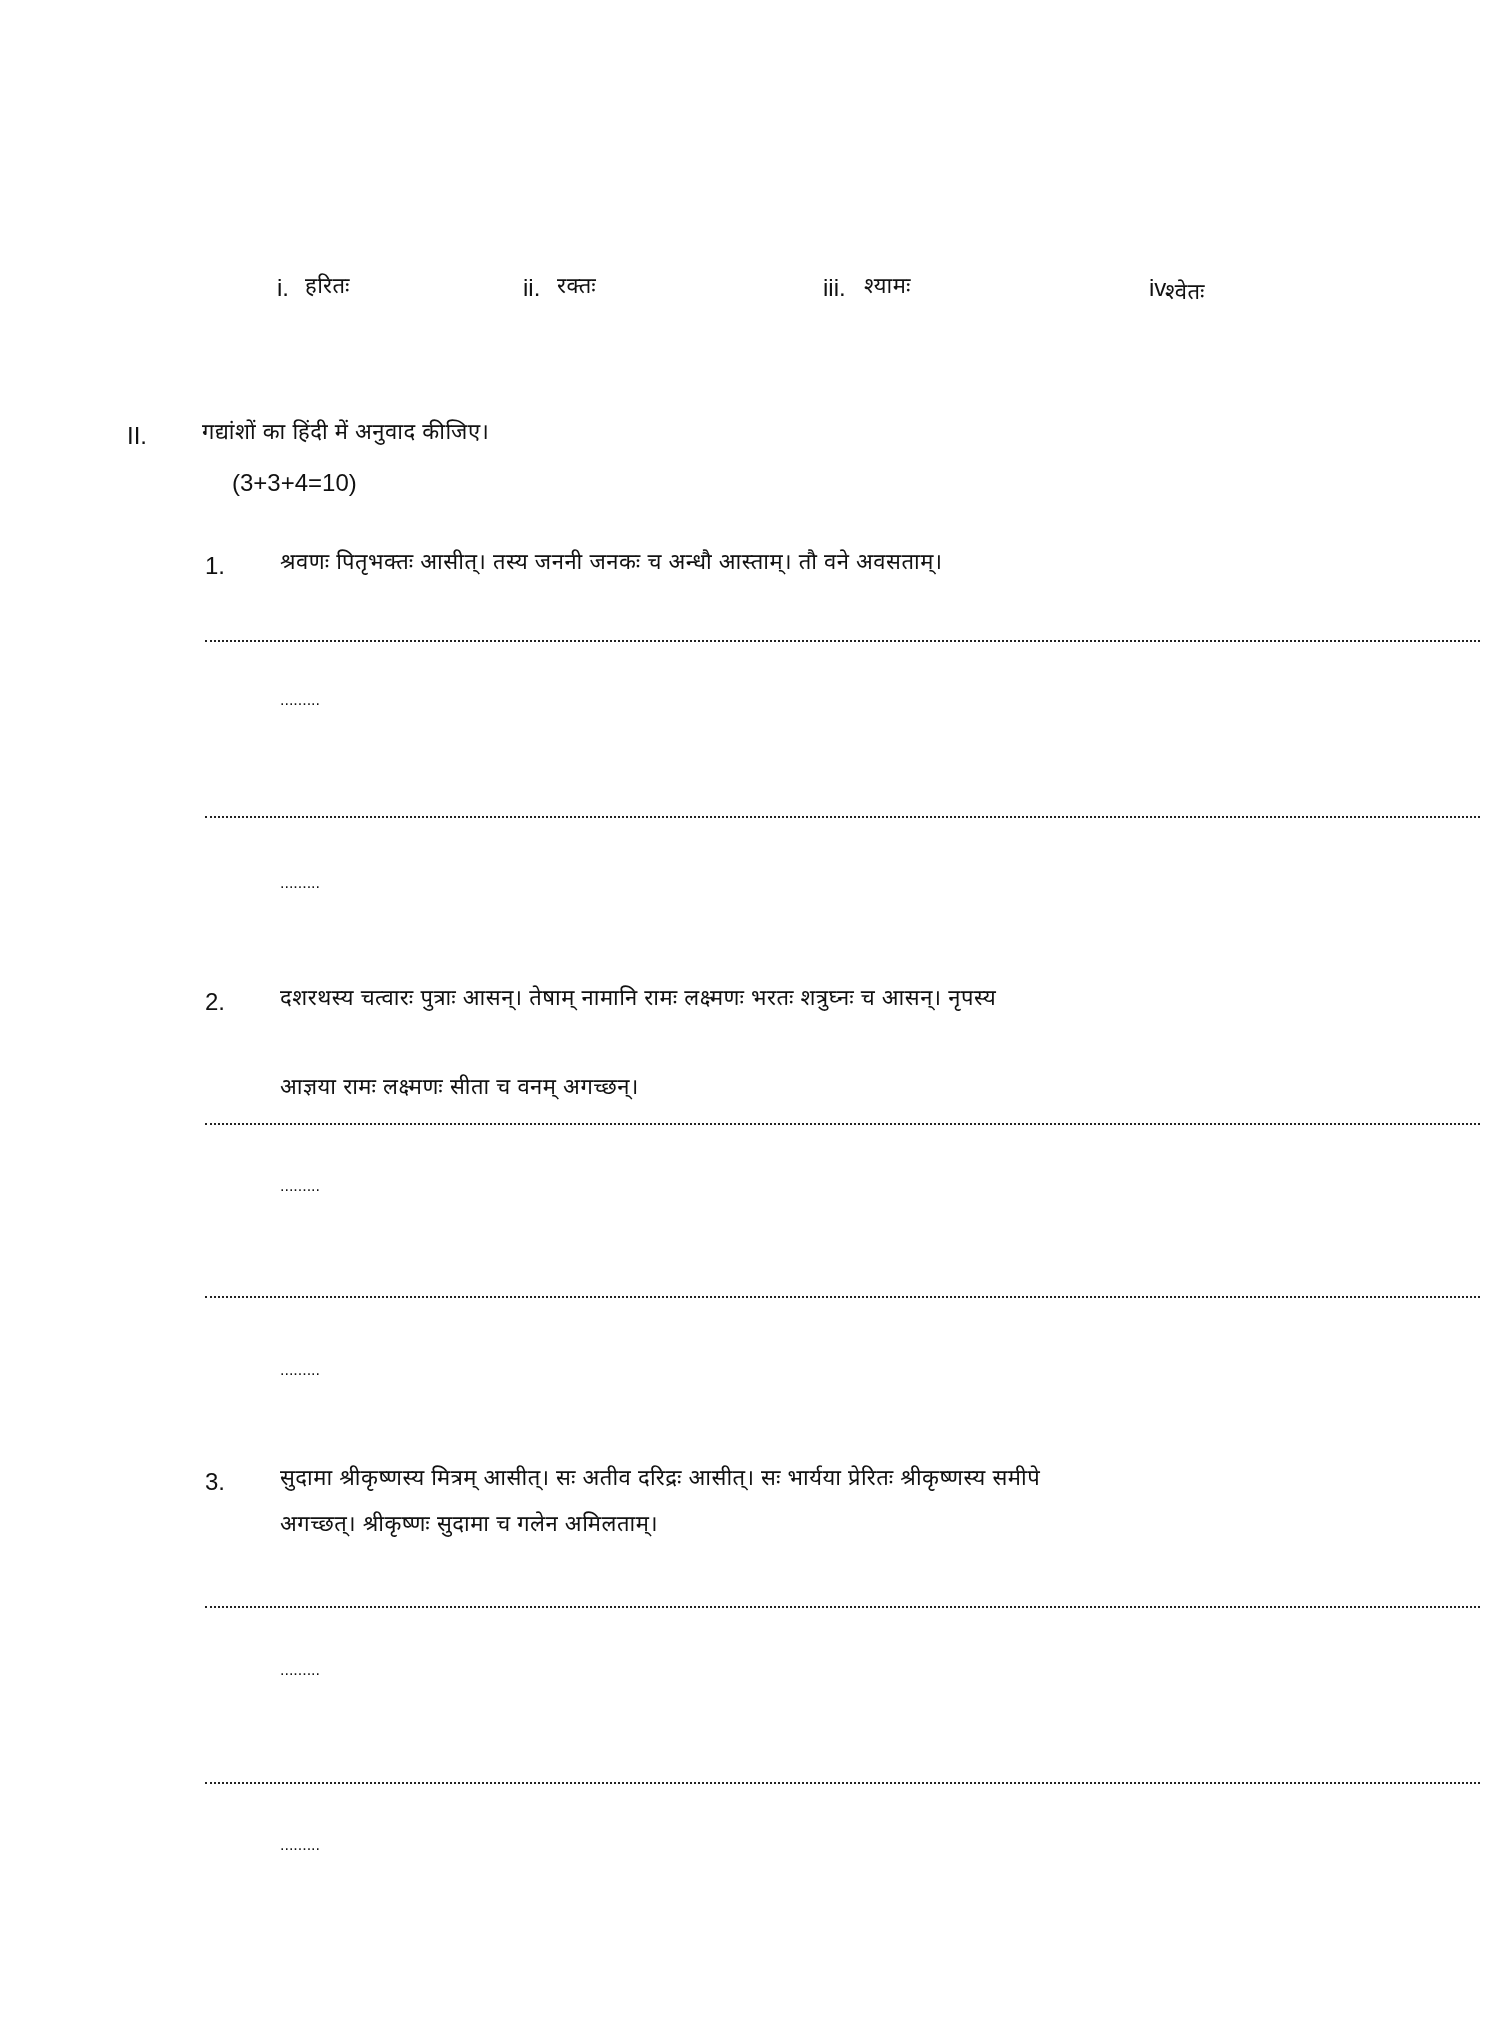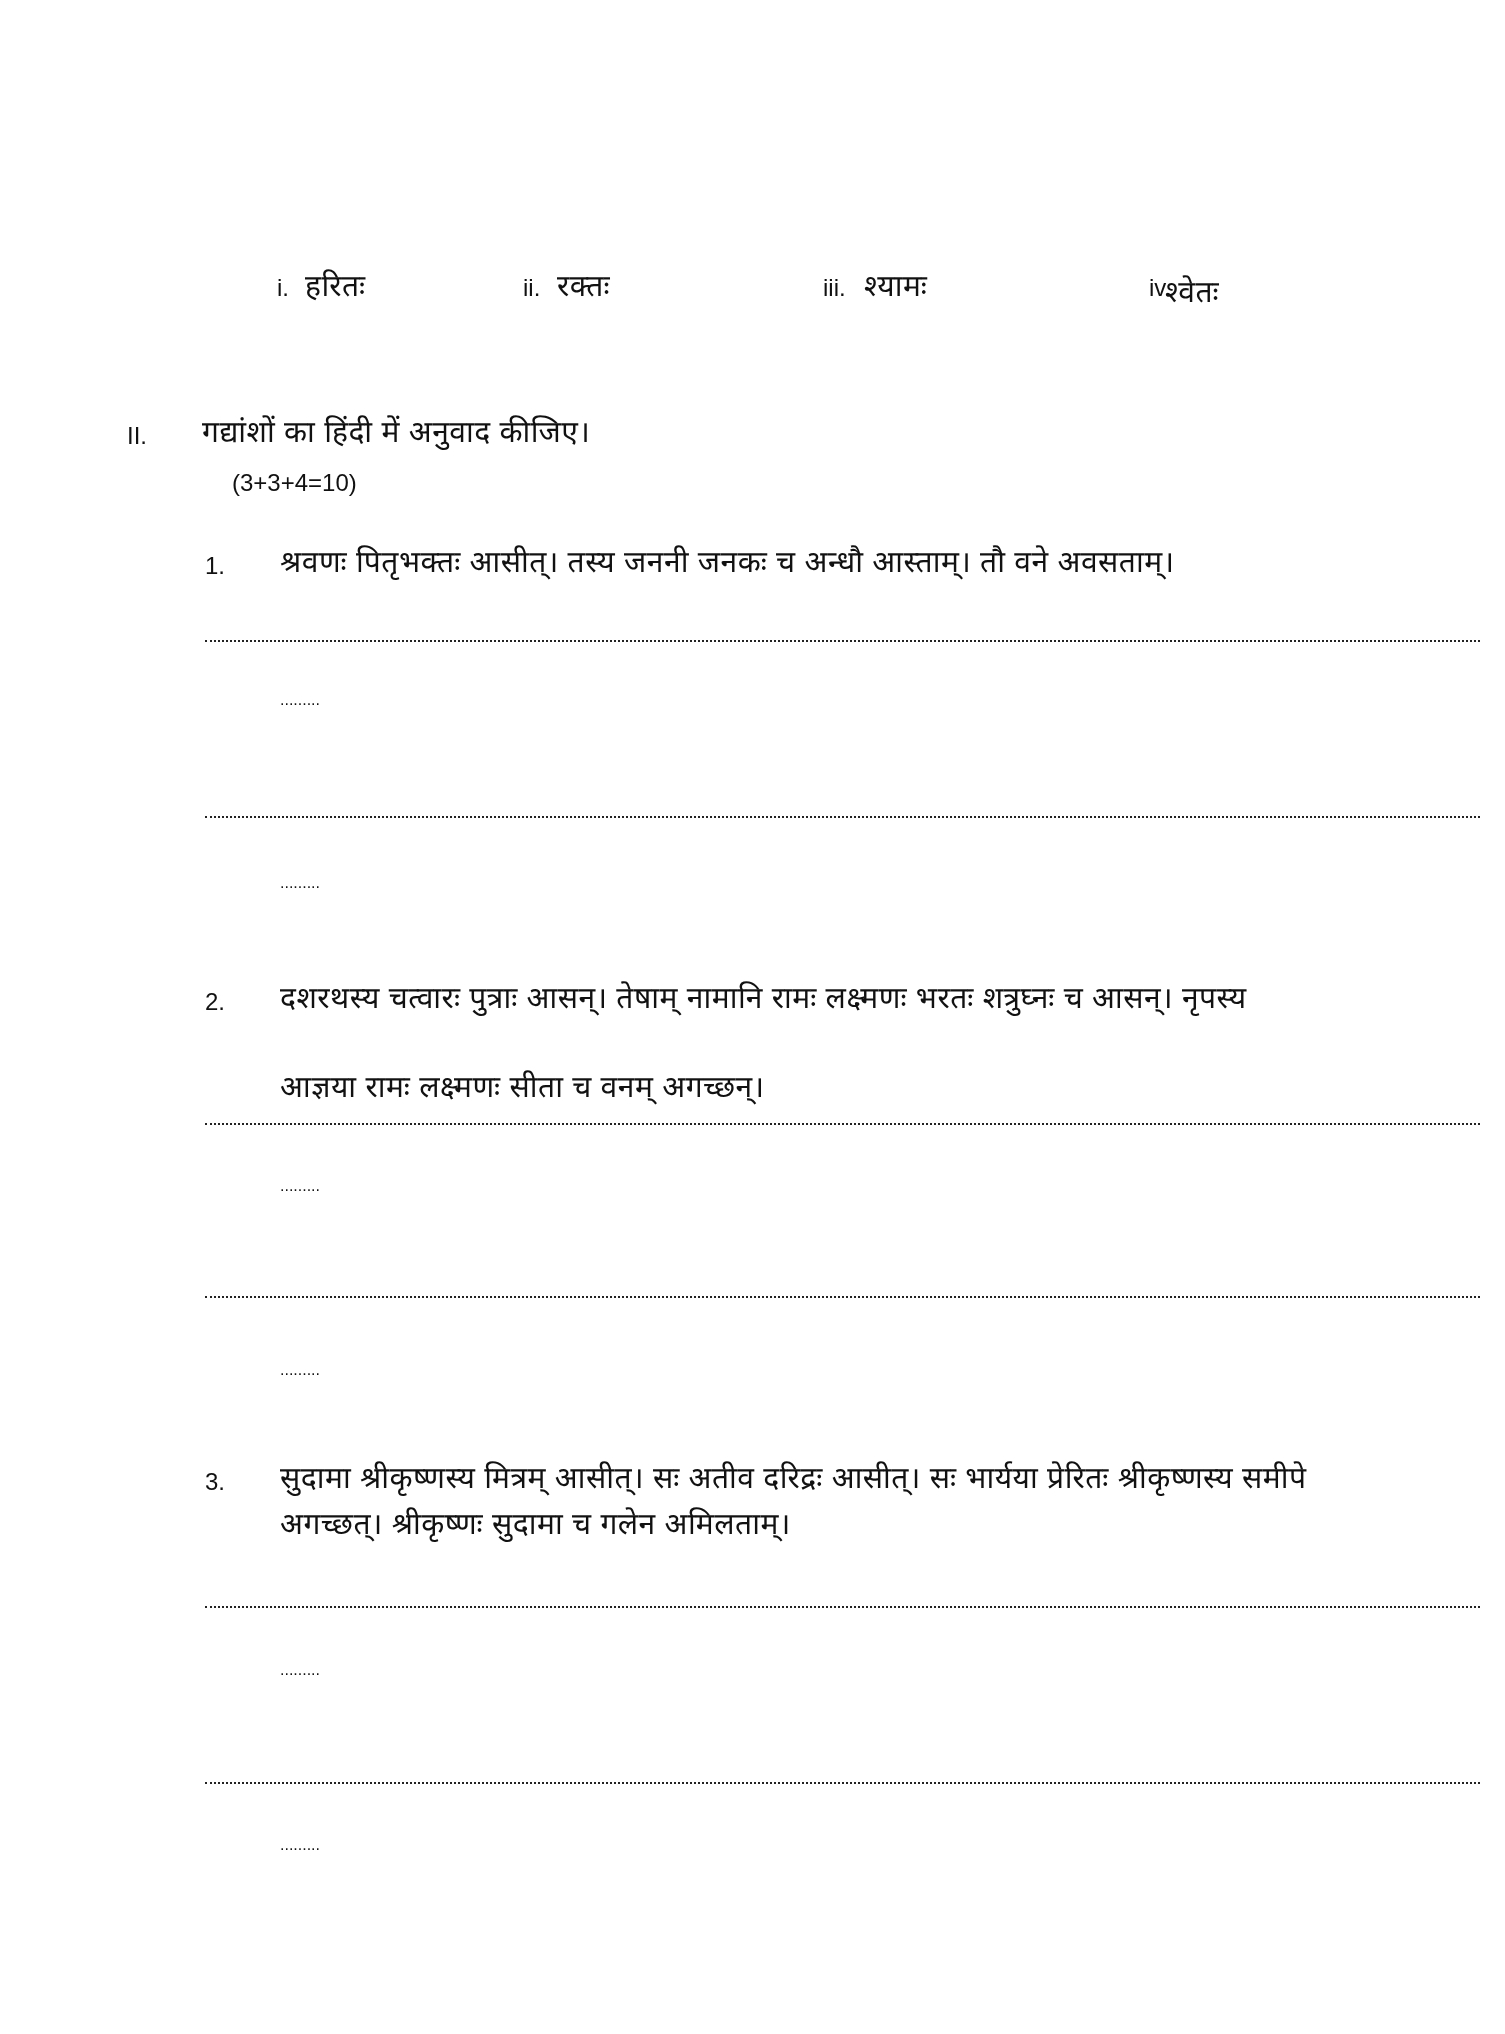--- a/index.html
+++ b/index.html
@@ -2,21 +2,21 @@
 <html><head>
   <meta charset="utf-8">
   <style>
     html, body { margin: 0; padding: 0; background: #ffffff; }
     body {
       width: 1505px; height: 2034px; position: relative; overflow: hidden;
       font-family: "Liberation Sans", "DejaVu Sans", sans-serif;
       color: #111111;
     }
     .abs { position: absolute; white-space: nowrap; }
-    .dev { font-size: 30px; line-height: 40px; letter-spacing: 0.5px; }
+    .dev { font-size: 22px; line-height: 40px; letter-spacing: 0.5px; }
     .lat { font-size: 24px; line-height: 40px; }
     .dotline {
       position: absolute; left: 205px; width: 1275px; height: 0;
       border-top: 2px dotted #222;
     }
   </style>
 </head>
 <body>
 
 <div>

